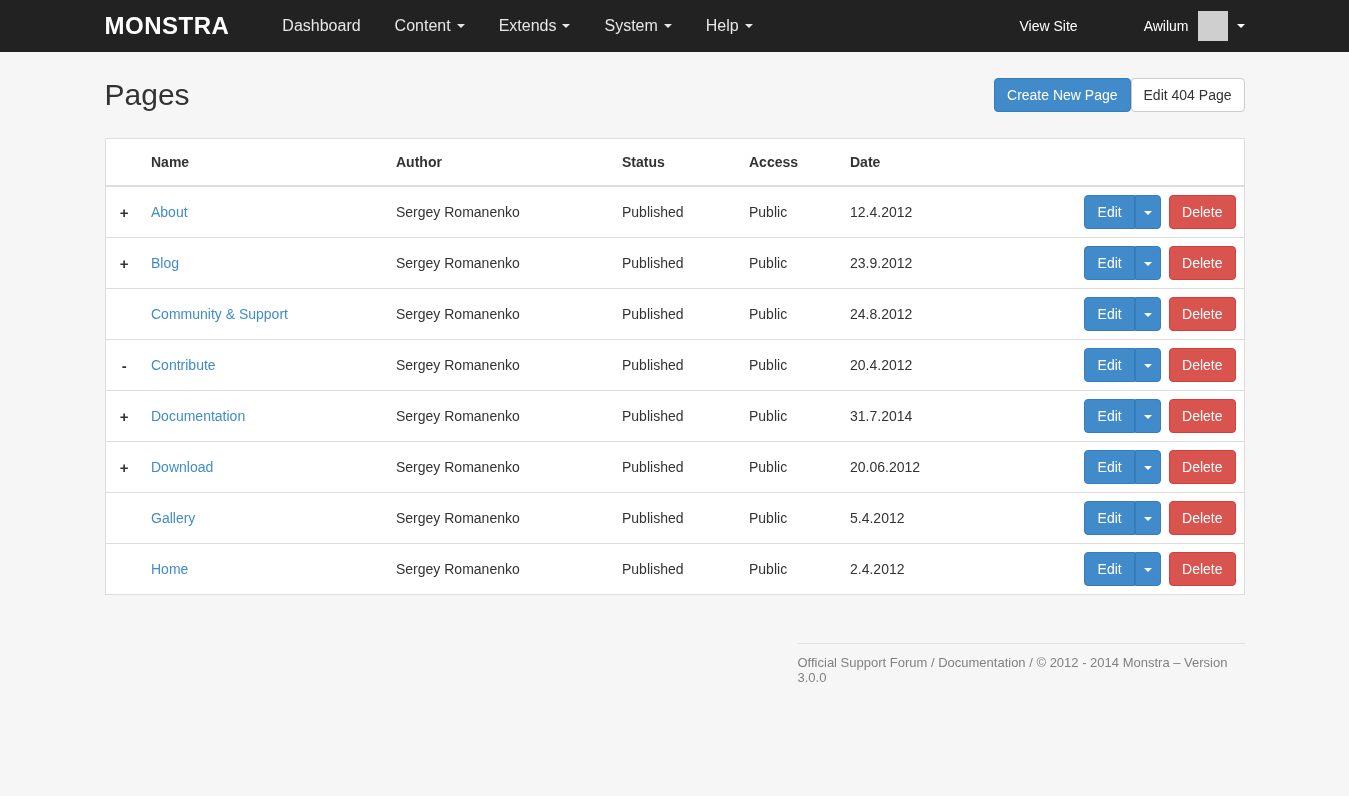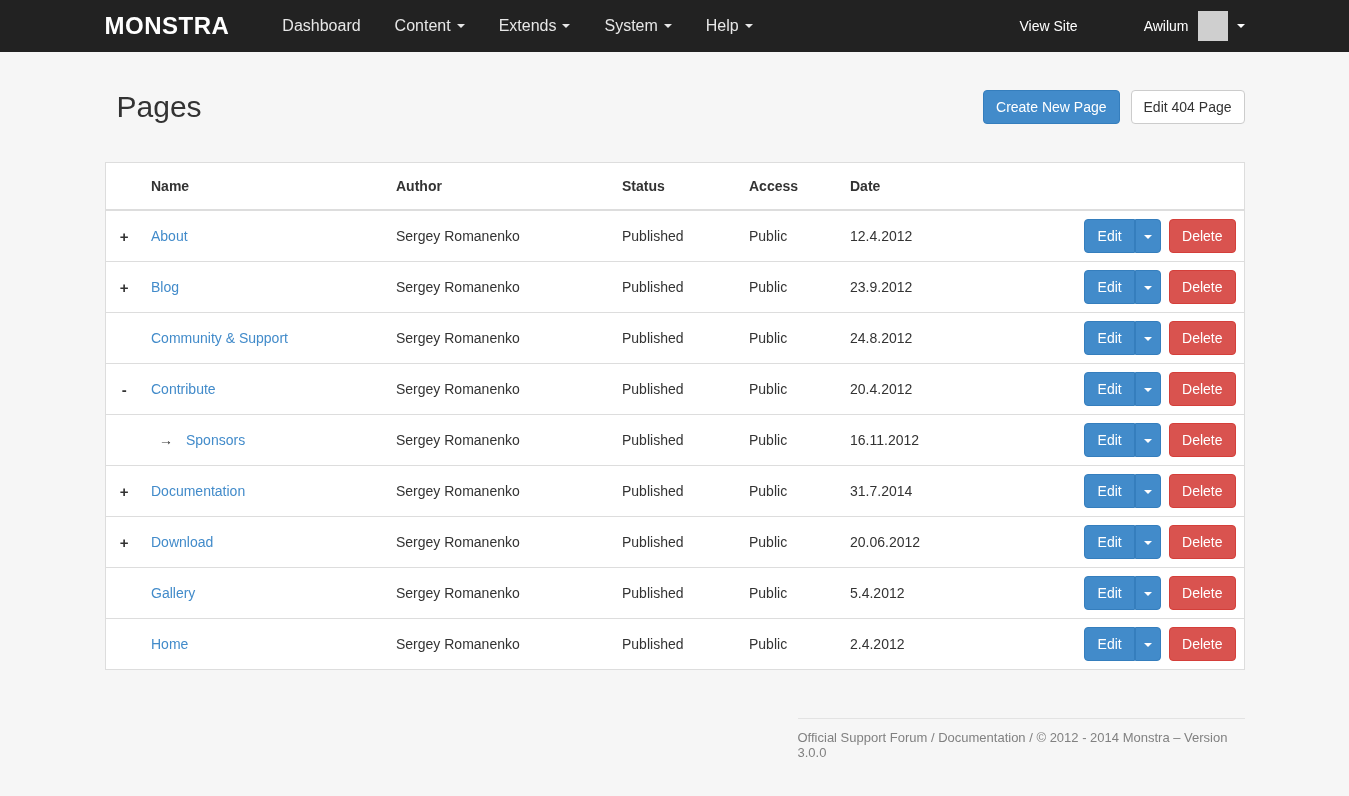--- a/index.html
+++ b/index.html
@@ -74,24 +74,24 @@
     display: flex;
     align-items: center;
     justify-content: space-between;
     margin-top: 26px;
     margin-bottom: 26px;
   }
   .page-title {
     font-size: 30px;
     font-weight: 500;
     color: #333;
-    margin: 12px;
+    margin: 0;
     line-height: 34px;
   }
-  .header-buttons { display: flex; gap: 11px; }
+  .header-buttons { display: flex; }
 
   .btn {
     font-family: "Liberation Sans", sans-serif;
     font-size: 14px;
     line-height: 20px;
     padding: 6px 12px;
     border-radius: 4px;
     border: 1px solid transparent;
     cursor: pointer;
     display: inline-block;
@@ -293,37 +293,20 @@
     <td>20.4.2012</td>
     <td class="c-actions">
       <span class="btn-group">
         <button class="btn btn-primary btn-edit">Edit</button>
         <button class="btn btn-primary btn-edit-caret"><span class="caret"></span></button>
       </span>
       <button class="btn btn-danger btn-delete">Delete</button>
     </td>
   </tr>
         <tr>
-    <td class="c-exp"><a class="expander"></a></td>
-    <td>
-      <span class="child-arrow">→</span><a class="page-link">Sponsors</a>
-    </td>
-    <td>Sergey Romanenko</td>
-    <td>Published</td>
-    <td>Public</td>
-    <td>16.11.2012</td>
-    <td class="c-actions">
-      <span class="btn-group">
-        <button class="btn btn-primary btn-edit">Edit</button>
-        <button class="btn btn-primary btn-edit-caret"><span class="caret"></span></button>
-      </span>
-      <button class="btn btn-danger btn-delete">Delete</button>
-    </td>
-  </tr>
-        <tr>
     <td class="c-exp"><a class="expander">+</a></td>
     <td>
       <span class="child-arrow"></span><a class="page-link">Documentation</a>
     </td>
     <td>Sergey Romanenko</td>
     <td>Published</td>
     <td>Public</td>
     <td>31.7.2014</td>
     <td class="c-actions">
       <span class="btn-group">

